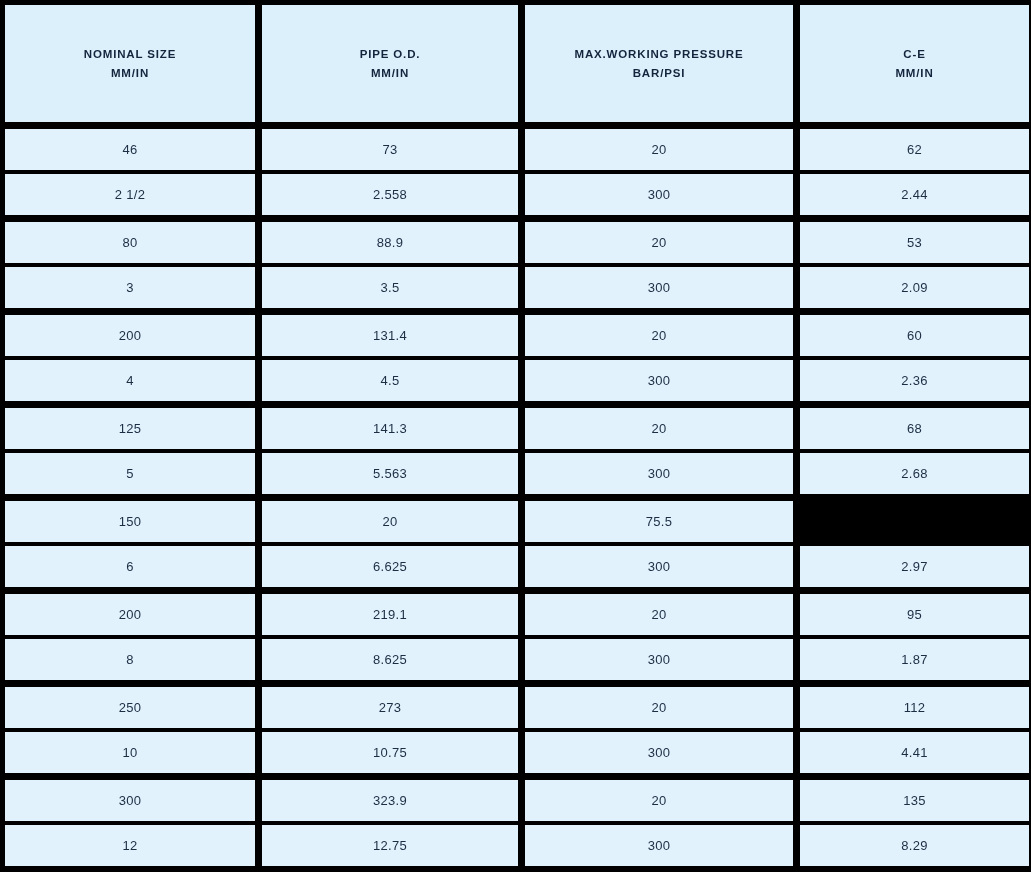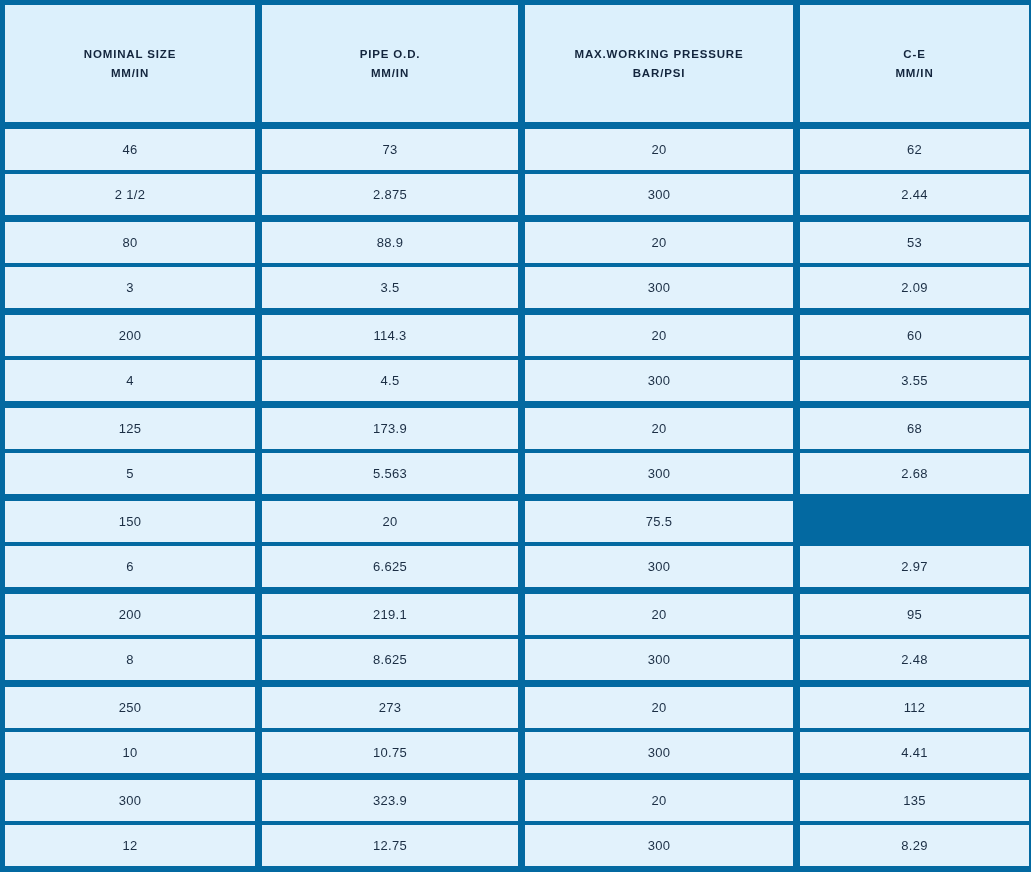--- a/index.html
+++ b/index.html
@@ -10,21 +10,21 @@
     height: 872px;
     background: #fcfdfe;
     font-family: "Liberation Sans", sans-serif;
     overflow: hidden;
   }
 
   .table-wrap {
     width: 1031px;
     height: 872px;
     padding: 5px 22px 7px 5px;
-    background: #0369a1;
+    background: #000000;
   }
 
   
   .row {
     display: grid;
     grid-template-columns: 250px 256px 268px 229px;
     gap: 7px;
     width: 100%;
   }
 
@@ -112,21 +112,21 @@
           </div>
           <div class="data-cell">
             <div class="val">62</div>
           </div>
         </div>
         <div class="row">
           <div class="data-cell">
             <div class="val">2 1/2</div>
           </div>
           <div class="data-cell">
-            <div class="val">2.875</div>
+            <div class="val">2.558</div>
           </div>
           <div class="data-cell">
             <div class="val">300</div>
           </div>
           <div class="data-cell">
             <div class="val">2.44</div>
           </div>
         </div>
       </div>
       <div class="pair">
@@ -158,51 +158,51 @@
             <div class="val">2.09</div>
           </div>
         </div>
       </div>
       <div class="pair">
         <div class="row">
           <div class="data-cell">
             <div class="val">200</div>
           </div>
           <div class="data-cell">
-            <div class="val">114.3</div>
+            <div class="val">131.4</div>
           </div>
           <div class="data-cell">
             <div class="val">20</div>
           </div>
           <div class="data-cell">
             <div class="val">60</div>
           </div>
         </div>
         <div class="row">
           <div class="data-cell">
             <div class="val">4</div>
           </div>
           <div class="data-cell">
             <div class="val">4.5</div>
           </div>
           <div class="data-cell">
             <div class="val">300</div>
           </div>
           <div class="data-cell">
-            <div class="val">3.55</div>
+            <div class="val">2.36</div>
           </div>
         </div>
       </div>
       <div class="pair">
         <div class="row">
           <div class="data-cell">
             <div class="val">125</div>
           </div>
           <div class="data-cell">
-            <div class="val">173.9</div>
+            <div class="val">141.3</div>
           </div>
           <div class="data-cell">
             <div class="val">20</div>
           </div>
           <div class="data-cell">
             <div class="val">68</div>
           </div>
         </div>
         <div class="row">
           <div class="data-cell">
@@ -265,21 +265,21 @@
           <div class="data-cell">
             <div class="val">8</div>
           </div>
           <div class="data-cell">
             <div class="val">8.625</div>
           </div>
           <div class="data-cell">
             <div class="val">300</div>
           </div>
           <div class="data-cell">
-            <div class="val">2.48</div>
+            <div class="val">1.87</div>
           </div>
         </div>
       </div>
       <div class="pair">
         <div class="row">
           <div class="data-cell">
             <div class="val">250</div>
           </div>
           <div class="data-cell">
             <div class="val">273</div>

